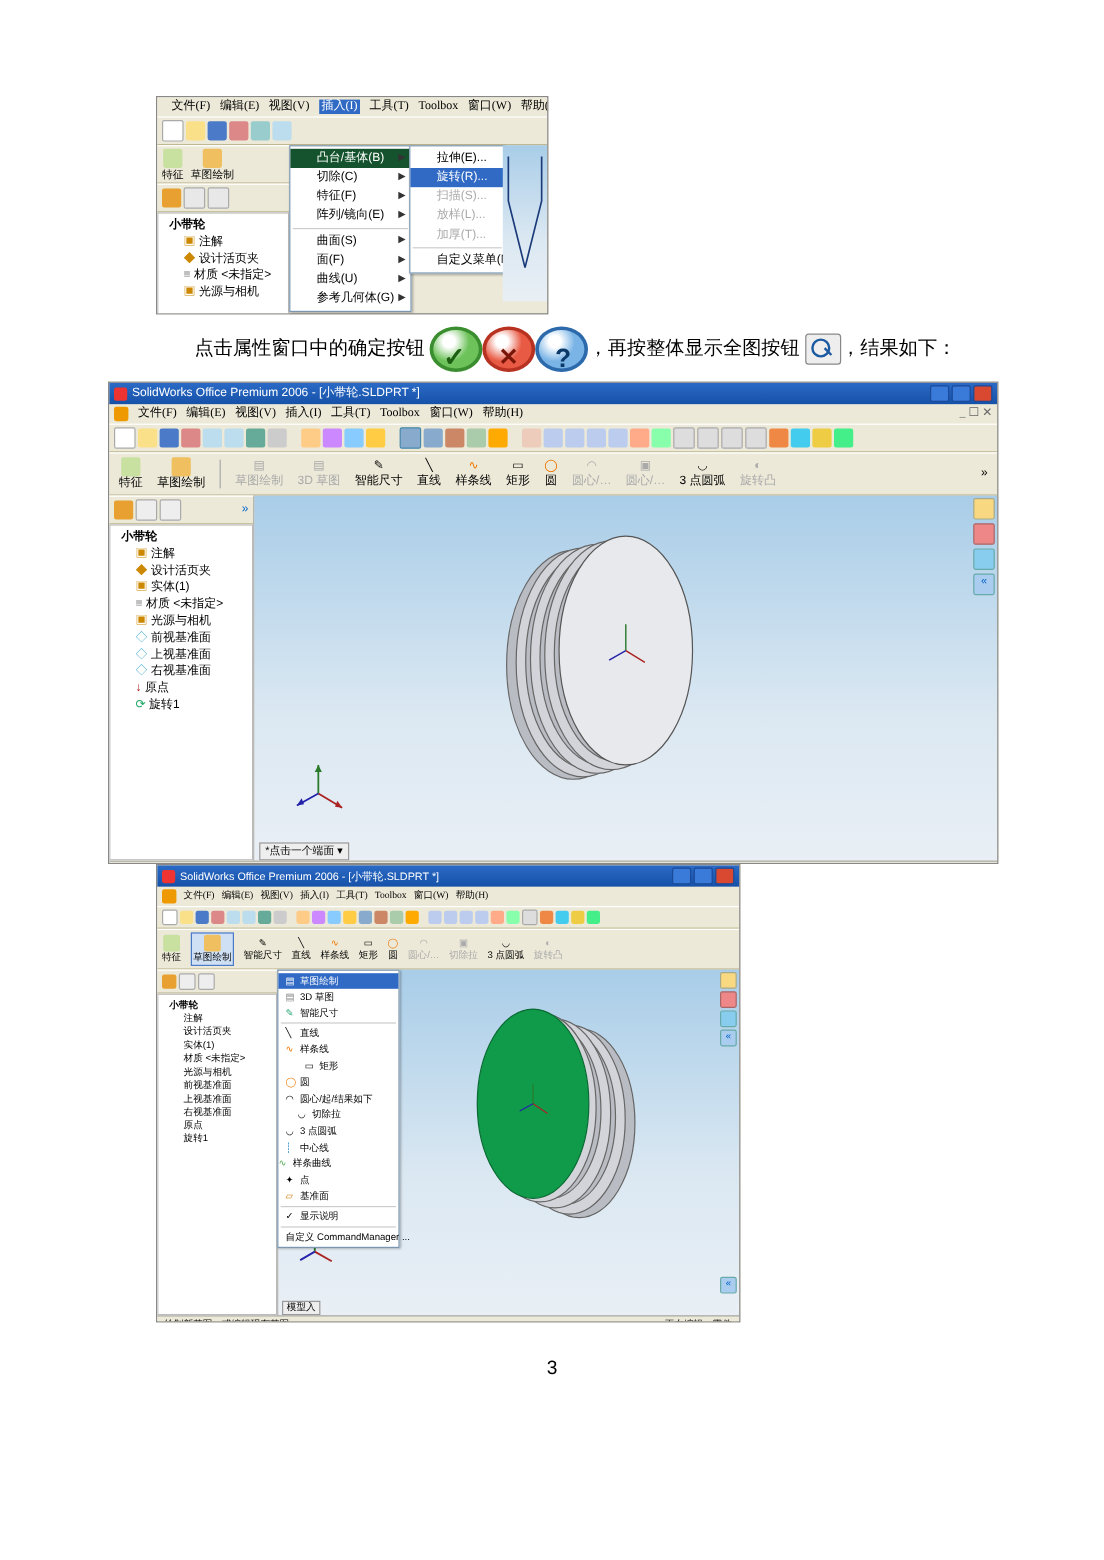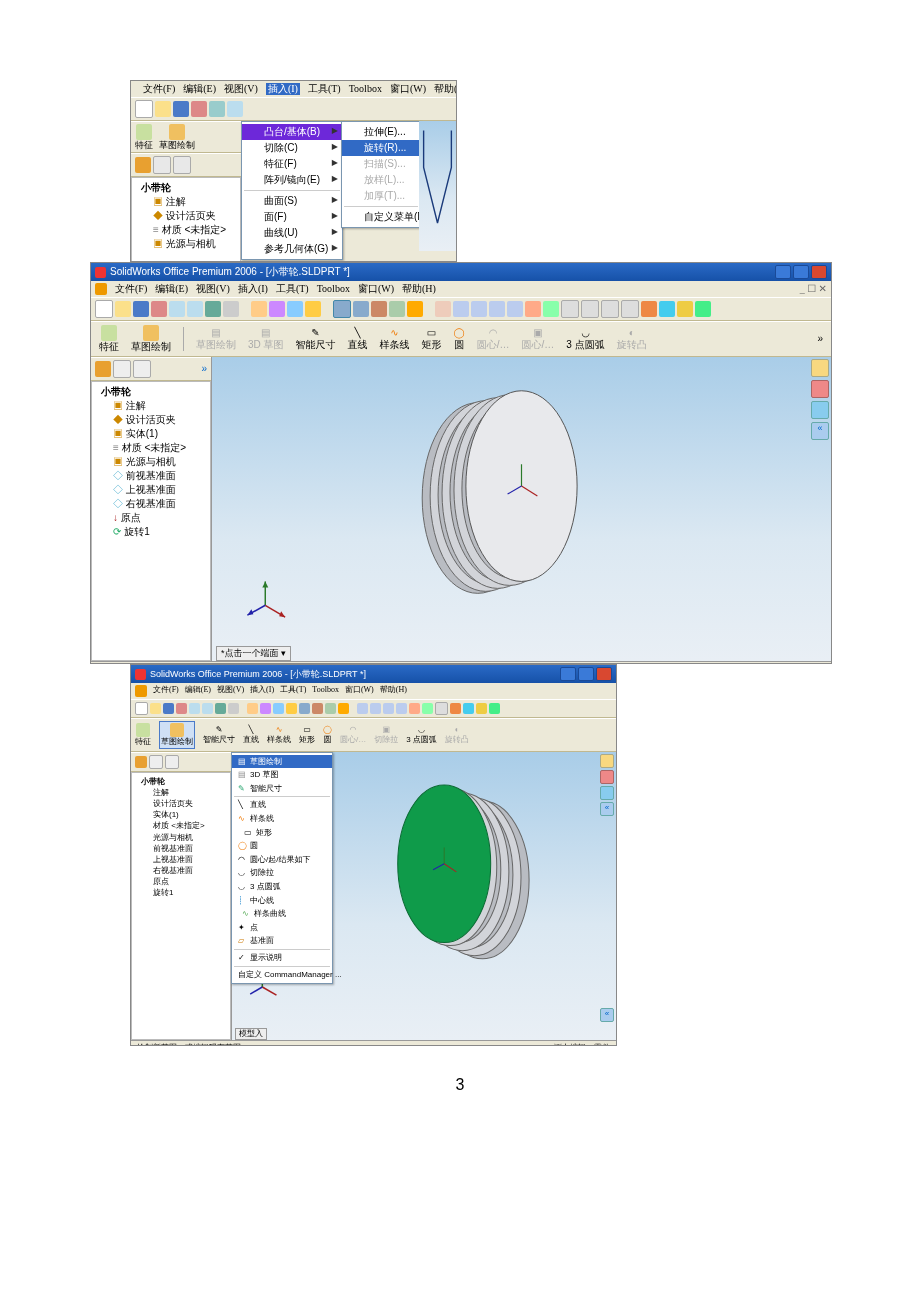--- a/index.html
+++ b/index.html
@@ -81,21 +81,21 @@
         <div class="itm" style="font-weight:bold">小带轮</div>
         <div class="itm sub"><span style="color:#c80">▣</span> <span>注解</span></div>
         <div class="itm sub"><span style="color:#c80">◆</span> <span>设计活页夹</span></div>
         <div class="itm sub"><span style="color:#888">≡</span> <span>材质 &lt;未指定&gt;</span></div>
         <div class="itm sub"><span style="color:#c80">▣</span> <span>光源与相机</span></div>
 
       </div>
     </div>
     <div style="flex:1;position:relative">
       <div class="menu" style="left:0;top:0;width:100px">
-        <div class="mi arr" style="background:#6d28d9;color:#fff">凸台/基体(B)</div>
+        <div class="mi arr" style="background:#14532d;color:#fff">凸台/基体(B)</div>
         <div class="mi arr">切除(C)</div>
         <div class="mi arr">特征(F)</div>
         <div class="mi arr">阵列/镜向(E)</div>
         <div style="border-top:1px solid #ccc;margin:2px 2px"></div>
         <div class="mi arr">曲面(S)</div>
         <div class="mi arr">面(F)</div>
         <div class="mi arr">曲线(U)</div>
         <div class="mi arr">参考几何体(G)</div>
 
       </div>
@@ -110,20 +110,29 @@
       </div>
       <div class="view3d" style="position:absolute;left:178px;top:0;right:0;bottom:0">
         <svg width="100%" height="100%" viewBox="0 0 40 120">
                 <polyline points="5,0 5,40 20,100 35,40 35,0" fill="none" stroke="#1a3a7a" stroke-width="1.5"></polyline>
               </svg>
       </div>
     </div>
   </div>
 </div>
 
+<p class="body-text" style="margin-left:40px;margin-top:10px">
+  <span style="display:inline-block;width:2em"></span><span>点击属性窗口中的确定按钮</span>
+  <span class="dlgbtns">
+          <span class="ok"></span>
+          <span class="no"></span>
+          <span class="hp"></span>
+        </span><span>，再按整体显示全图按钮</span>
+  <span class="zoomfit"></span><span>，结果如下：</span>
+</p>
 
 <div class="figbox" style="width:740px;height:400px;position:relative;margin-left:0">
   <div class="titlebar">
     <span class="sw"></span>
     <span>SolidWorks Office Premium 2006 - [小带轮.SLDPRT *]</span>
     <span class="winbtns">
             <span></span>
             <span></span>
             <span class="cl"></span>
           </span>
@@ -378,27 +387,27 @@
       <div style="position:absolute;left:3px;bottom:0;background:#eee;border:1px solid #999;padding:0 3px;font-size:8px">模型入</div>
     </div>
 
     <div class="menu" style="left:100px;top:0;width:100px;font-size:8px">
       <div class="mi" style="background:#316ac5;color:#fff;padding-left:6px"><span style="display:inline-block;width:12px">▤</span><span>草图绘制</span></div>
       <div class="mi" style="padding-left:6px"><span style="display:inline-block;width:12px;color:#888">▤</span><span>3D 草图</span></div>
       <div class="mi" style="padding-left:6px"><span style="display:inline-block;width:12px;color:#3a7">✎</span><span>智能尺寸</span></div>
       <div style="border-top:1px solid #ccc;margin:1px 2px"></div>
       <div class="mi" style="padding-left:6px"><span style="display:inline-block;width:12px">╲</span><span>直线</span></div>
       <div class="mi" style="padding-left:6px"><span style="display:inline-block;width:12px;color:#e70">∿</span><span>样条线</span></div>
-      <div class="mi" style="padding-left:12px"><span style="display:inline-block;width:12px">▭</span><span>矩形</span></div>
+      <div class="mi" style="padding-left:22px"><span style="display:inline-block;width:12px">▭</span><span>矩形</span></div>
       <div class="mi" style="padding-left:6px"><span style="display:inline-block;width:12px;color:#e70">◯</span><span>圆</span></div>
       <div class="mi" style="padding-left:6px"><span style="display:inline-block;width:12px">◠</span><span>圆心/起/结果如下</span></div>
-      <div class="mi" style="padding-left:6px"><span style="display:inline-block;width:12px">◡</span><span>切除拉</span></div>
+      <div class="mi" style="padding-left:16px"><span style="display:inline-block;width:12px">◡</span><span>切除拉</span></div>
       <div class="mi" style="padding-left:6px"><span style="display:inline-block;width:12px">◡</span><span>3 点圆弧</span></div>
       <div class="mi" style="padding-left:6px"><span style="display:inline-block;width:12px;color:#28c">┊</span><span>中心线</span></div>
-      <div class="mi" style="padding-left:10px"><span style="display:inline-block;width:12px;color:#5a5">∿</span><span>样条曲线</span></div>
+      <div class="mi" style="padding-left:0"><span style="display:inline-block;width:12px;color:#5a5">∿</span><span>样条曲线</span></div>
       <div class="mi" style="padding-left:6px"><span style="display:inline-block;width:12px">✦</span><span>点</span></div>
       <div class="mi" style="padding-left:6px"><span style="display:inline-block;width:12px;color:#c70">▱</span><span>基准面</span></div>
       <div style="border-top:1px solid #ccc;margin:1px 2px"></div>
       <div class="mi" style="padding-left:6px"><span style="display:inline-block;width:12px">✓</span><span>显示说明</span></div>
       <div style="border-top:1px solid #ccc;margin:1px 2px"></div>
       <div class="mi" style="padding-left:6px">自定义 CommandManager ...</div>
     </div>
   </div>
   <div class="statusbar" style="font-size:8px">
     <span>绘制新草图，或编辑现有草图。</span>

